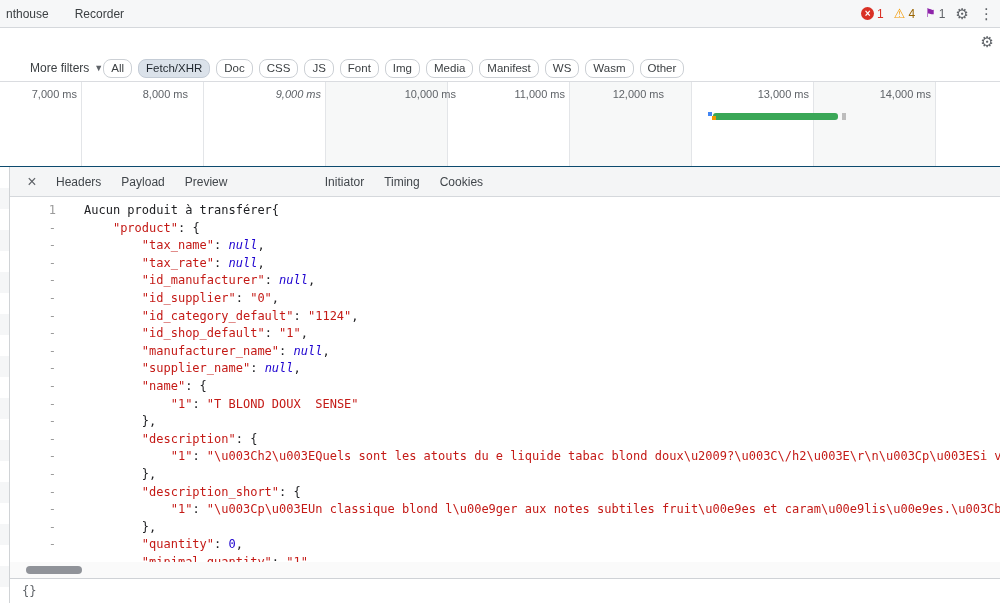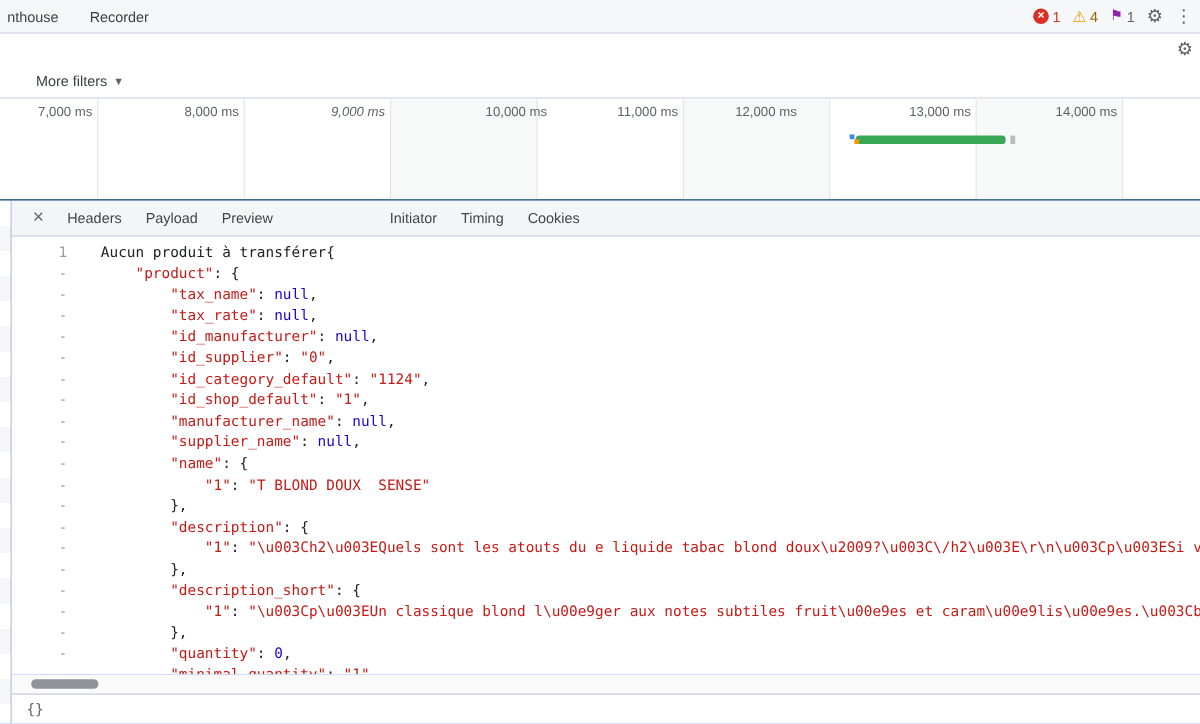--- a/index.html
+++ b/index.html
@@ -1,18 +1,18 @@
 <!DOCTYPE html>
 <html><head>
 <meta charset="utf-8">
 <style>
   * { margin:0; padding:0; box-sizing:border-box; }
   html,body { width:1000px; height:603px; overflow:hidden; }
   body { font-family:"Liberation Sans","DejaVu Sans",sans-serif; font-size:12px; color:#202124; background:#fff; }
-  .devtools { position:relative; width:1000px; height:603px; background:#3b82f6; }
+  .devtools { position:relative; width:1000px; height:603px; background:#a21caf; }
 
   
   .top-bar { height:28px; background:#f6f7f8; border-bottom:1px solid #d5d8dc; display:flex; align-items:center; justify-content:space-between; padding:0 6px 0 2px; }
   .top-tabs { display:flex; align-items:center; gap:22px; padding-left:2px; }
   .top-tab { color:#3c4043; cursor:default; padding:0 2px; }
   .top-right { display:flex; align-items:center; gap:10px; }
   .badge { display:flex; align-items:center; gap:3px; }
   .err-icon { width:13px; height:13px; border-radius:50%; background:#d93025; color:#fff; font-size:10px; line-height:13px; text-align:center; font-weight:bold; }
   .err-count { color:#d93025; }
   .warn-icon { color:#f29900; font-size:13px; line-height:13px; }
@@ -51,21 +51,21 @@
   .dtab { display:flex; align-items:center; padding:0 10px; color:#41464b; border-bottom:3px solid transparent; padding-top:3px; cursor:default; }
   .dtab-sel { color:#202124; font-weight:bold; border-bottom-color:#1a73e8;margin-top:39px; }
 
   
   .code-area { flex:1; background:#fff; overflow:hidden; padding-top:5px; font-family:"DejaVu Sans Mono","Liberation Mono",monospace; font-size:12px; }
   .code-line { display:flex; height:17.6px; line-height:17.6px; white-space:pre; }
   .gutter { width:46px; flex:0 0 46px; text-align:right; color:#9b9b9b; user-select:none; }
   .code-text { margin-left:28px; color:#202124; }
   .tk-str { color:#c41a16; }
   .tk-num { color:#1c00cf; }
-  .tk-null { color:#1c00cf; }
+  .tk-null { color:#1c00cf;font-style:italic; }
 
   
   .hscroll { height:16px; position:relative; background:#fafafa; }
   .hthumb { position:absolute; left:16px; top:4px; width:56px; height:8px; border-radius:4px; background:#909399; }
 
   
   .status-bar { height:25px; border-top:1px solid #cfd2d6; background:#fff; display:flex; align-items:center; padding-left:12px; }
   .fmt-btn { font-family:"DejaVu Sans Mono",monospace; color:#5f6368; font-size:12px; cursor:default; }
 </style>
 </head>
@@ -98,27 +98,41 @@
 
   <div class="net-toolbar">
     <span class="icon-btn">⚙</span>
   </div>
 
   <div class="filter-bar">
     <span class="more-filters">
       <span>More filters</span>
       <span class="caret">▼</span>
     </span>
+    <span class="chips">
+        <span class="chip">All</span>
+        <span class="chip chip-sel">Fetch/XHR</span>
+        <span class="chip">Doc</span>
+        <span class="chip">CSS</span>
+        <span class="chip">JS</span>
+        <span class="chip">Font</span>
+        <span class="chip">Img</span>
+        <span class="chip">Media</span>
+        <span class="chip">Manifest</span>
+        <span class="chip">WS</span>
+        <span class="chip">Wasm</span>
+        <span class="chip">Other</span>
+      </span>
   </div>
 
   <div class="timeline">
       <div class="tl-tick" style="left: 81px;"></div>
       <div class="tl-label" style="left: -9px;">7,000 ms</div>
       <div class="tl-tick" style="left: 203px;"></div>
-      <div class="tl-label" style="left: 113px;">8,000 ms</div>
+      <div class="tl-label" style="left: 102px;">8,000 ms</div>
       <div class="tl-band" style="left: 325px; width: 122px;"></div>
       <div class="tl-tick" style="left: 325px;"></div>
       <div class="tl-label" style="left: 235px; font-style: italic;">9,000 ms</div>
       <div class="tl-tick" style="left: 447px;"></div>
       <div class="tl-label" style="left: 370px;">10,000 ms</div>
       <div class="tl-band" style="left: 569px; width: 122px;"></div>
       <div class="tl-tick" style="left: 569px;"></div>
       <div class="tl-label" style="left: 479px;">11,000 ms</div>
       <div class="tl-tick" style="left: 691px;"></div>
       <div class="tl-label" style="left: 578px;">12,000 ms</div>

